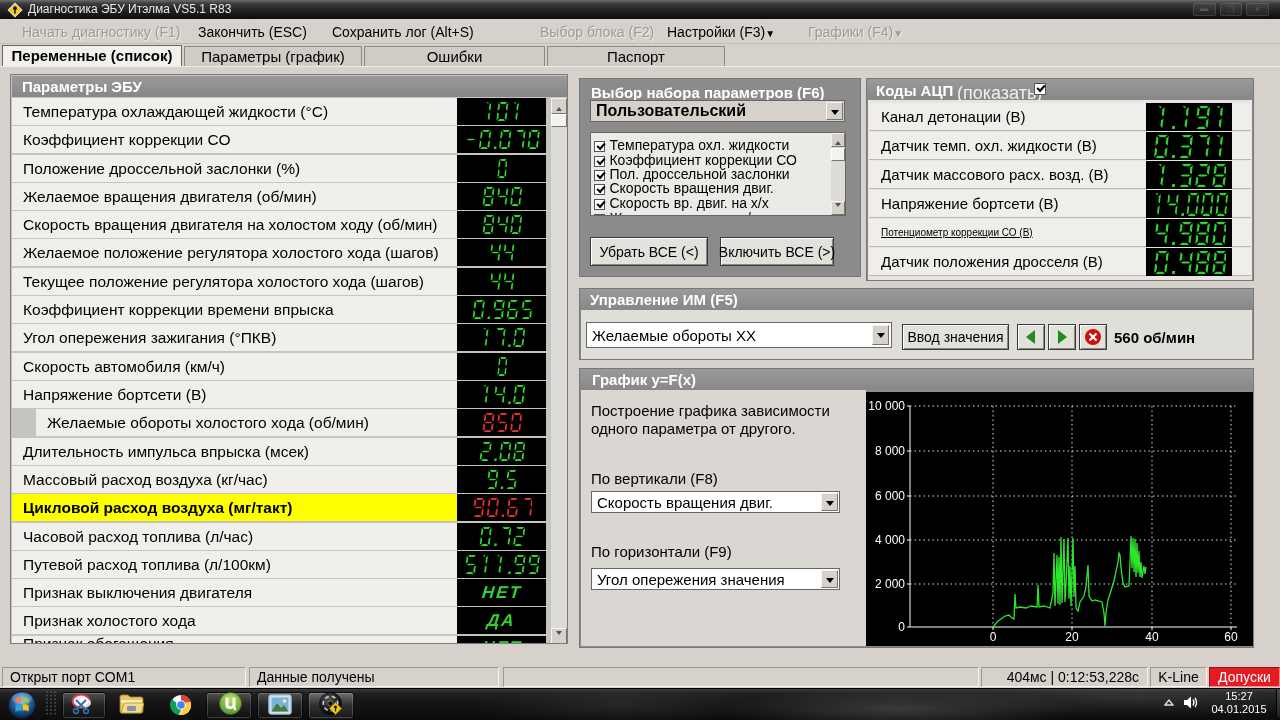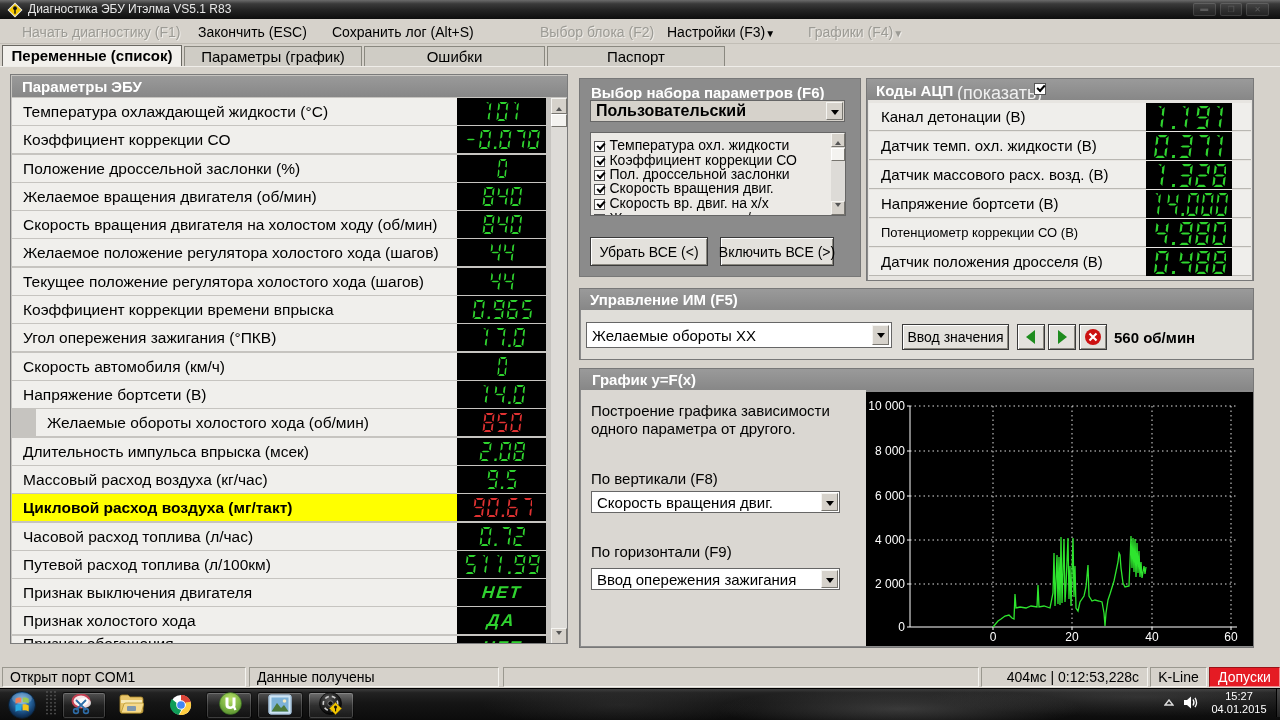--- a/index.html
+++ b/index.html
@@ -617,21 +617,21 @@
           <polygon points="266,4 266,46 276,38 276,14" fill="#2fd32f"></polygon>
           <polygon points="350,0 394,0 384,10 360,10" fill="#2fd32f"></polygon>
           <polygon points="400,4 400,46 390,38 390,14" fill="#2fd32f"></polygon>
           <polygon points="400,54 400,96 390,86 390,62" fill="#2fd32f"></polygon>
           <polygon points="350,100 394,100 384,90 360,90" fill="#2fd32f"></polygon>
           <polygon points="344,54 344,96 354,86 354,62" fill="#2fd32f"></polygon>
           <polygon points="344,4 344,46 354,38 354,14" fill="#2fd32f"></polygon>
         </g>
       </svg>
     </div>
-<div class="abs" style="left:2px;top:140px;width:382px;height:28px;background:#efeeeb;border-bottom:1px solid #b9b7b2;font-size:13px;line-height:28px;padding-left:12px;">Потенциометр коррекции СО (В)</div>
+<div class="abs" style="left:2px;top:140px;width:382px;height:28px;background:#efeeeb;border-bottom:1px solid #b9b7b2;font-size:10px;line-height:28px;padding-left:12px;text-decoration:underline;">Потенциометр коррекции СО (В)</div>
 <div class="seg" style="left:279px;top:140px;width:86px;height:28px;" sh="23">
       <svg width="74.98" height="23" viewBox="-14 0 342 100" preserveAspectRatio="none" shape-rendering="geometricPrecision">
         <g transform="skewX(-7) translate(7,0)">
           <polygon points="0,4 0,46 10,38 10,14" fill="#2fd32f"></polygon>
           <polygon points="5,50 15,45.5 41,45.5 51,50 41,54.5 15,54.5" fill="#2fd32f"></polygon>
           <polygon points="56,4 56,46 46,38 46,14" fill="#2fd32f"></polygon>
           <polygon points="56,54 56,96 46,86 46,62" fill="#2fd32f"></polygon>
           <rect x="82" y="87" width="13" height="13" fill="#2fd32f"></rect>
           <polygon points="116,0 160,0 150,10 126,10" fill="#2fd32f"></polygon>
           <polygon points="166,4 166,46 156,38 156,14" fill="#2fd32f"></polygon>
@@ -718,21 +718,21 @@
 <div class="abs phead" style="left:0;top:0;width:673px;height:21px;line-height:21px;padding-left:12px;">График y=F(x)</div>
 <div class="abs" style="left:1px;top:21px;width:285px;height:256px;background:#dad7d2;"></div>
 <div class="abs" style="left:11px;top:33px;font-size:15px;line-height:18px;">Построение графика зависимости<br>одного параметра от другого.</div>
 <div class="abs" style="left:11px;top:101px;font-size:15px;">По вертикали (F8)</div>
 <div class="dd" style="left:11px;top:122px;width:249px;height:22px;">
       <div class="ddt">Скорость вращения двиг.</div>
       <div class="ddbtn"></div>
     </div>
 <div class="abs" style="left:11px;top:174px;font-size:15px;">По горизонтали (F9)</div>
 <div class="dd" style="left:11px;top:199px;width:249px;height:22px;">
-      <div class="ddt">Ввод опережения зажигания</div>
+      <div class="ddt">Угол опережения значения</div>
       <div class="ddbtn"></div>
     </div>
 <svg width="387" height="254" style="position:absolute;left:286px;top:23px;background:#000;">
       <text x="39" y="18" fill="#fff" font-size="12" text-anchor="end" font-family="Liberation Sans">10 000</text>
       <line x1="44" y1="14" x2="371" y2="14" stroke="#e0e0e0" stroke-width="1" stroke-dasharray="1.5,3"></line>
       <line x1="41" y1="14" x2="44" y2="14" stroke="#fff"></line>
       <text x="39" y="63" fill="#fff" font-size="12" text-anchor="end" font-family="Liberation Sans">8 000</text>
       <line x1="44" y1="59" x2="371" y2="59" stroke="#e0e0e0" stroke-width="1" stroke-dasharray="1.5,3"></line>
       <line x1="41" y1="59" x2="44" y2="59" stroke="#fff"></line>
       <text x="39" y="108" fill="#fff" font-size="12" text-anchor="end" font-family="Liberation Sans">6 000</text>

